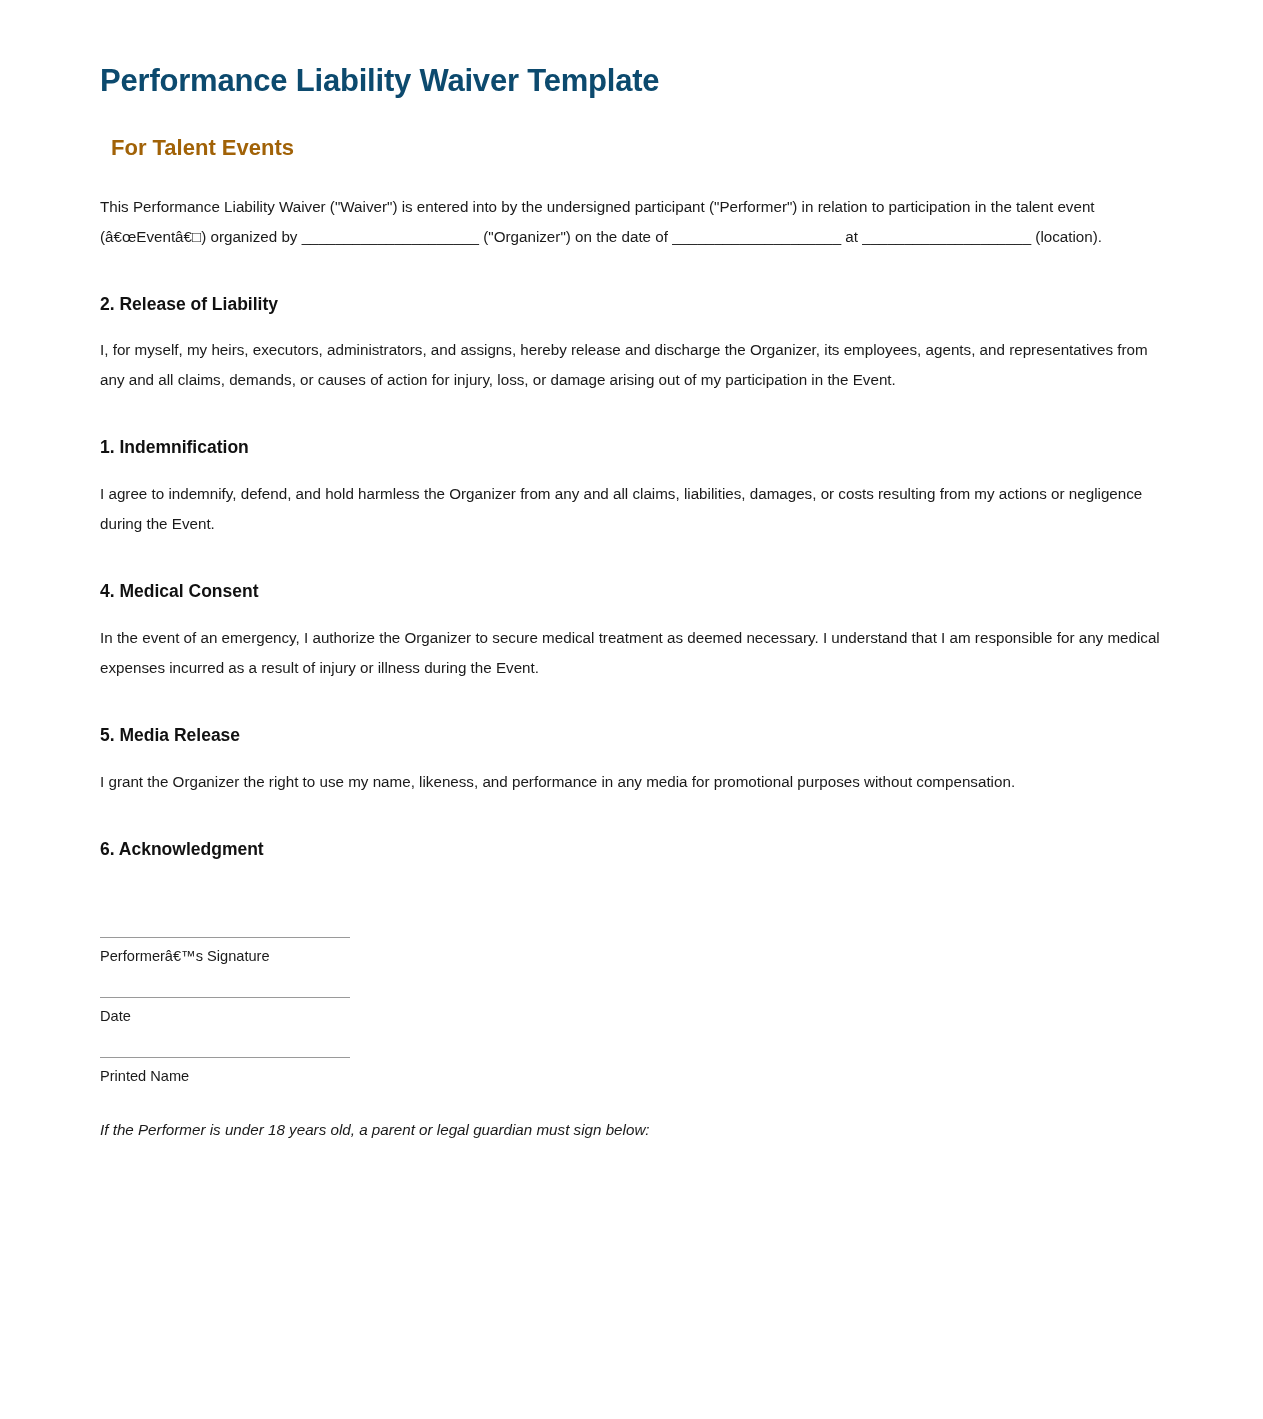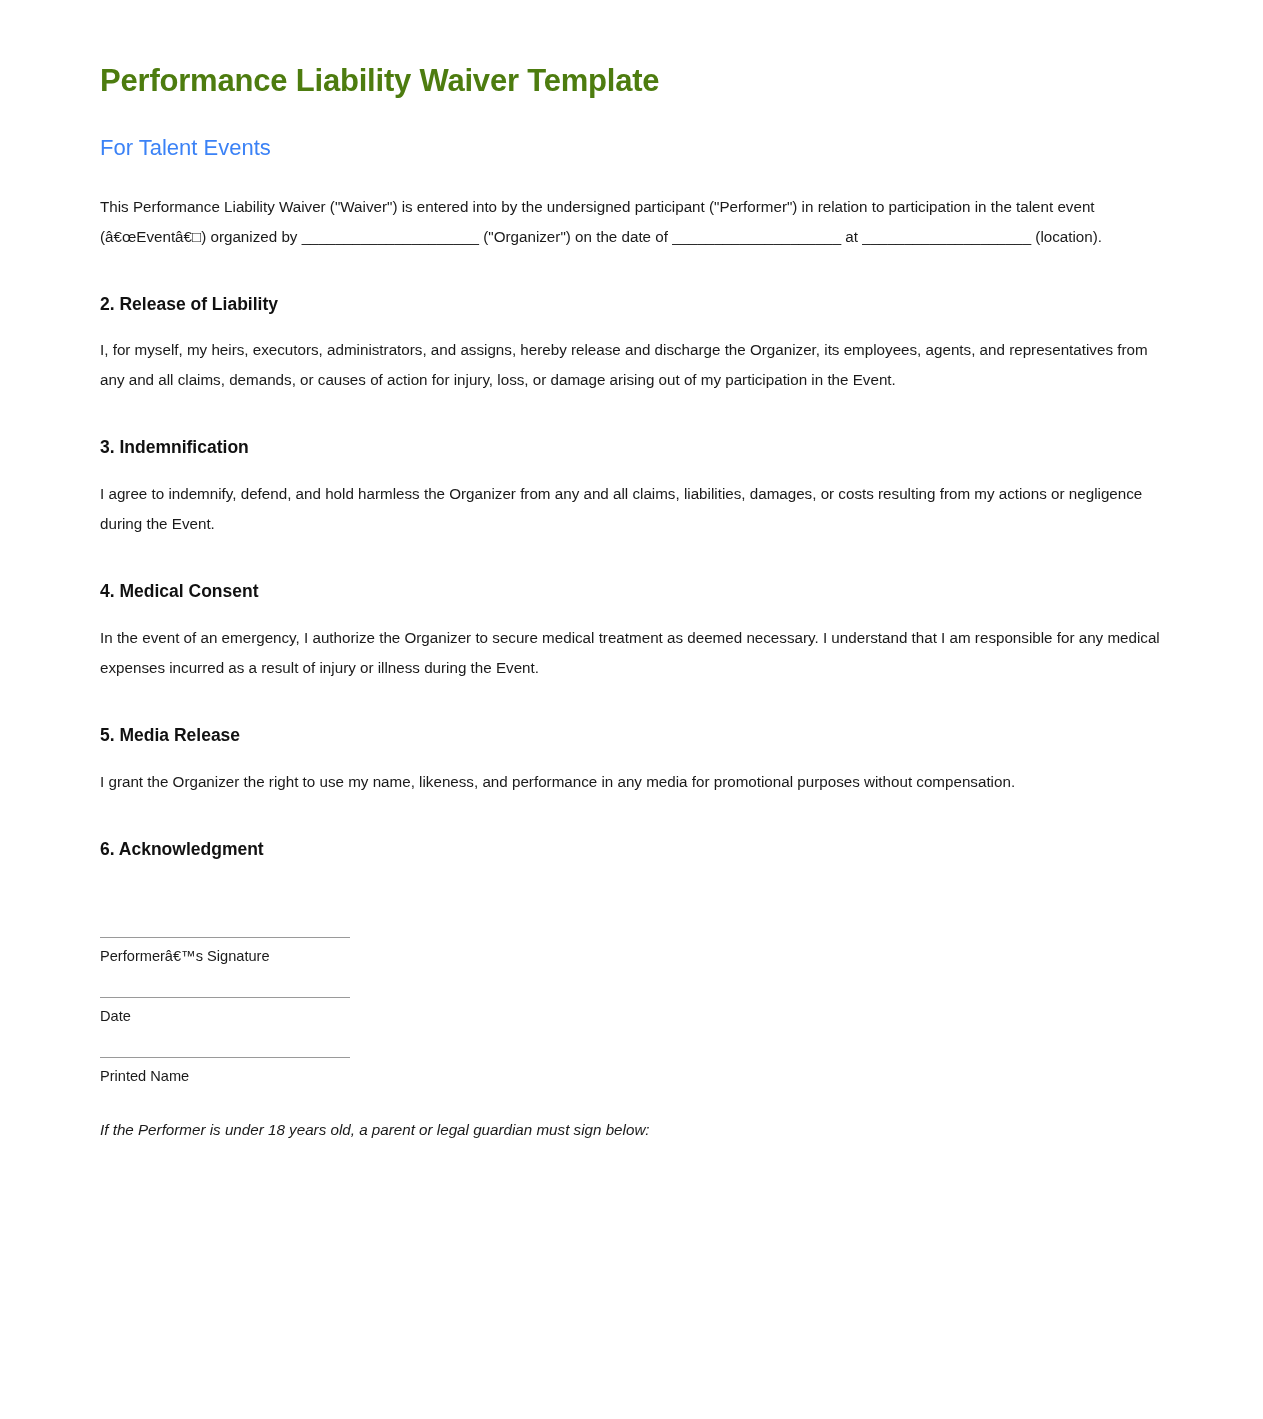--- a/index.html
+++ b/index.html
@@ -21,28 +21,28 @@
     background: #ffffff;
     box-sizing: border-box;
     padding: 62px 100px 40px 100px;
   }
   .doc-title {
     font-size: 31px;
     font-weight: bold;
     line-height: 1.2;
     margin: 0 0 0 0;
     letter-spacing: -0.2px;
-    color: #4d7c0f;
+    color: #0c4a6e;
   }
   .doc-subtitle {
     font-size: 22px;
-    font-weight: normal;
+    font-weight: bold;
     line-height: 1.2;
-    margin: 36px 0 0 0;
-    color: #3b82f6;
+    margin: 36px 0 0 11px;
+    color: #a16207;
   }
   .intro {
     font-size: 15.2px;
     line-height: 30px;
     margin: 30px 0 0 0;
     color: #1a1a1a;
     max-width: 1058px;
   }
   .section {
     margin-top: 0;
@@ -98,21 +98,21 @@
 
   <p class="intro">This Performance Liability Waiver ("Waiver") is entered into by the undersigned participant ("Performer") in relation to participation in the talent event (â€œEventâ€□) organized by _____________________ ("Organizer") on the date of ____________________ at ____________________ (location).</p>
 
 
   <div class="section">
     <h3 class="section-heading">2. Release of Liability</h3>
     <p class="section-body">I, for myself, my heirs, executors, administrators, and assigns, hereby release and discharge the Organizer, its employees, agents, and representatives from any and all claims, demands, or causes of action for injury, loss, or damage arising out of my participation in the Event.</p>
   </div>
 
   <div class="section">
-    <h3 class="section-heading">3. Indemnification</h3>
+    <h3 class="section-heading">1. Indemnification</h3>
     <p class="section-body">I agree to indemnify, defend, and hold harmless the Organizer from any and all claims, liabilities, damages, or costs resulting from my actions or negligence during the Event.</p>
   </div>
 
   <div class="section">
     <h3 class="section-heading">4. Medical Consent</h3>
     <p class="section-body">In the event of an emergency, I authorize the Organizer to secure medical treatment as deemed necessary. I understand that I am responsible for any medical expenses incurred as a result of injury or illness during the Event.</p>
   </div>
 
   <div class="section">
     <h3 class="section-heading">5. Media Release</h3>

